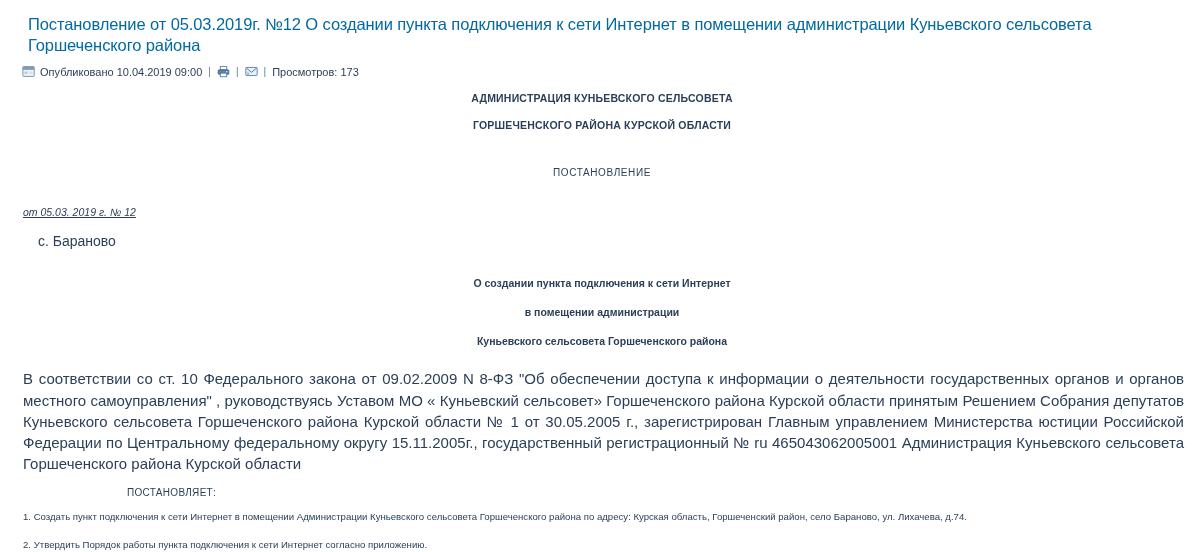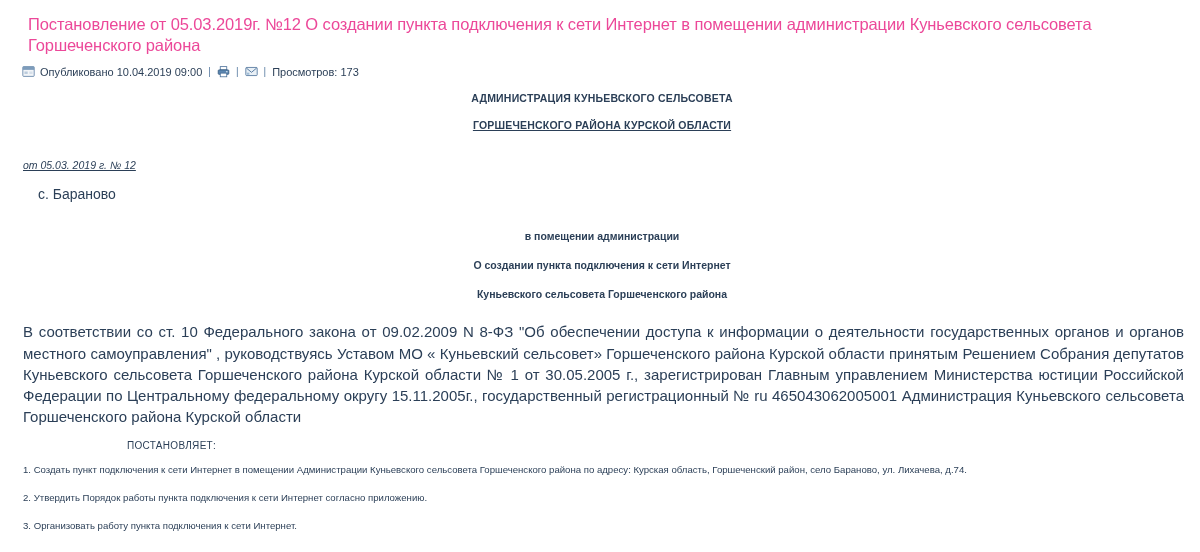--- a/index.html
+++ b/index.html
@@ -18,21 +18,21 @@
   }
 
   
   .page-header {
     padding: 14px 22px 0 28px;
   }
   .doc-title {
     font-size: 16.5px;
     font-weight: 400;
     line-height: 1.28;
-    color: #ec4899;
+    color: #0369a1;
     margin: 0;
     letter-spacing: -0.1px;
   }
   .meta-line {
     display: flex;
     align-items: center;
     gap: 5px;
     margin-top: 9px;
     margin-left: -6px;
     font-size: 9.5px;
@@ -56,21 +56,21 @@
   }
   .ctr { text-align: center; }
 
   .org-line {
     font-size: 10.5px;
     font-weight: bold;
     letter-spacing: 0.2px;
     margin: 0;
   }
   .org-line.first { margin-top: 0; }
-  .org-line.second { margin-top: 15px; text-decoration: underline; }
+  .org-line.second { margin-top: 15px; }
 
   .postanovlenie-word {
     font-size: 10px;
     font-weight: normal;
     letter-spacing: 0.6px;
     margin-top: 36px;
     text-align: center;
   }
 
   .date-line {
@@ -166,30 +166,31 @@
     <span class="meta-text">Просмотров: 173</span>
   </div>
 </div>
 
 <div class="doc">
 
   <div class="ctr org-line first">АДМИНИСТРАЦИЯ  КУНЬЕВСКОГО  СЕЛЬСОВЕТА</div>
 
   <div class="ctr org-line second">ГОРШЕЧЕНСКОГО РАЙОНА  КУРСКОЙ ОБЛАСТИ</div>
 
+  <div class="postanovlenie-word">ПОСТАНОВЛЕНИЕ</div>
 
   <div>
     <span class="date-line">от 05.03. 2019 г. № 12</span>
   </div>
 
   <div class="city-line">с. Бараново</div>
 
   <div class="subject ctr">
+    <div>О создании пункта подключения к сети Интернет</div>
     <div>в помещении администрации</div>
-    <div>О создании пункта подключения к сети Интернет</div>
     <div>Куньевского сельсовета  Горшеченского района</div>
   </div>
 
   <div class="preamble">В соответствии со ст. 10 Федерального закона от 09.02.2009 N 8-ФЗ "Об обеспечении доступа к информации о деятельности государственных органов и органов местного самоуправления" , руководствуясь  Уставом МО « Куньевский  сельсовет»  Горшеченского района  Курской области принятым Решением   Собрания депутатов  Куньевского сельсовета Горшеченского района Курской области № 1 от 30.05.2005 г., зарегистрирован Главным управлением  Министерства юстиции Российской Федерации по Центральному федеральному округу 15.11.2005г., государственный регистрационный  № ru 465043062005001        Администрация Куньевского сельсовета  Горшеченского района  Курской области</div>
 
   <div class="resolves">ПОСТАНОВЛЯЕТ:</div>
 
   <div class="items">
     <div class="item">1. Создать пункт подключения к сети Интернет в помещении Администрации Куньевского сельсовета  Горшеченского района по адресу: Курская область,  Горшеченский район, село Бараново, ул. Лихачева, д.74.</div>
     <div class="item">2. Утвердить Порядок работы пункта подключения к сети Интернет согласно приложению.</div>

